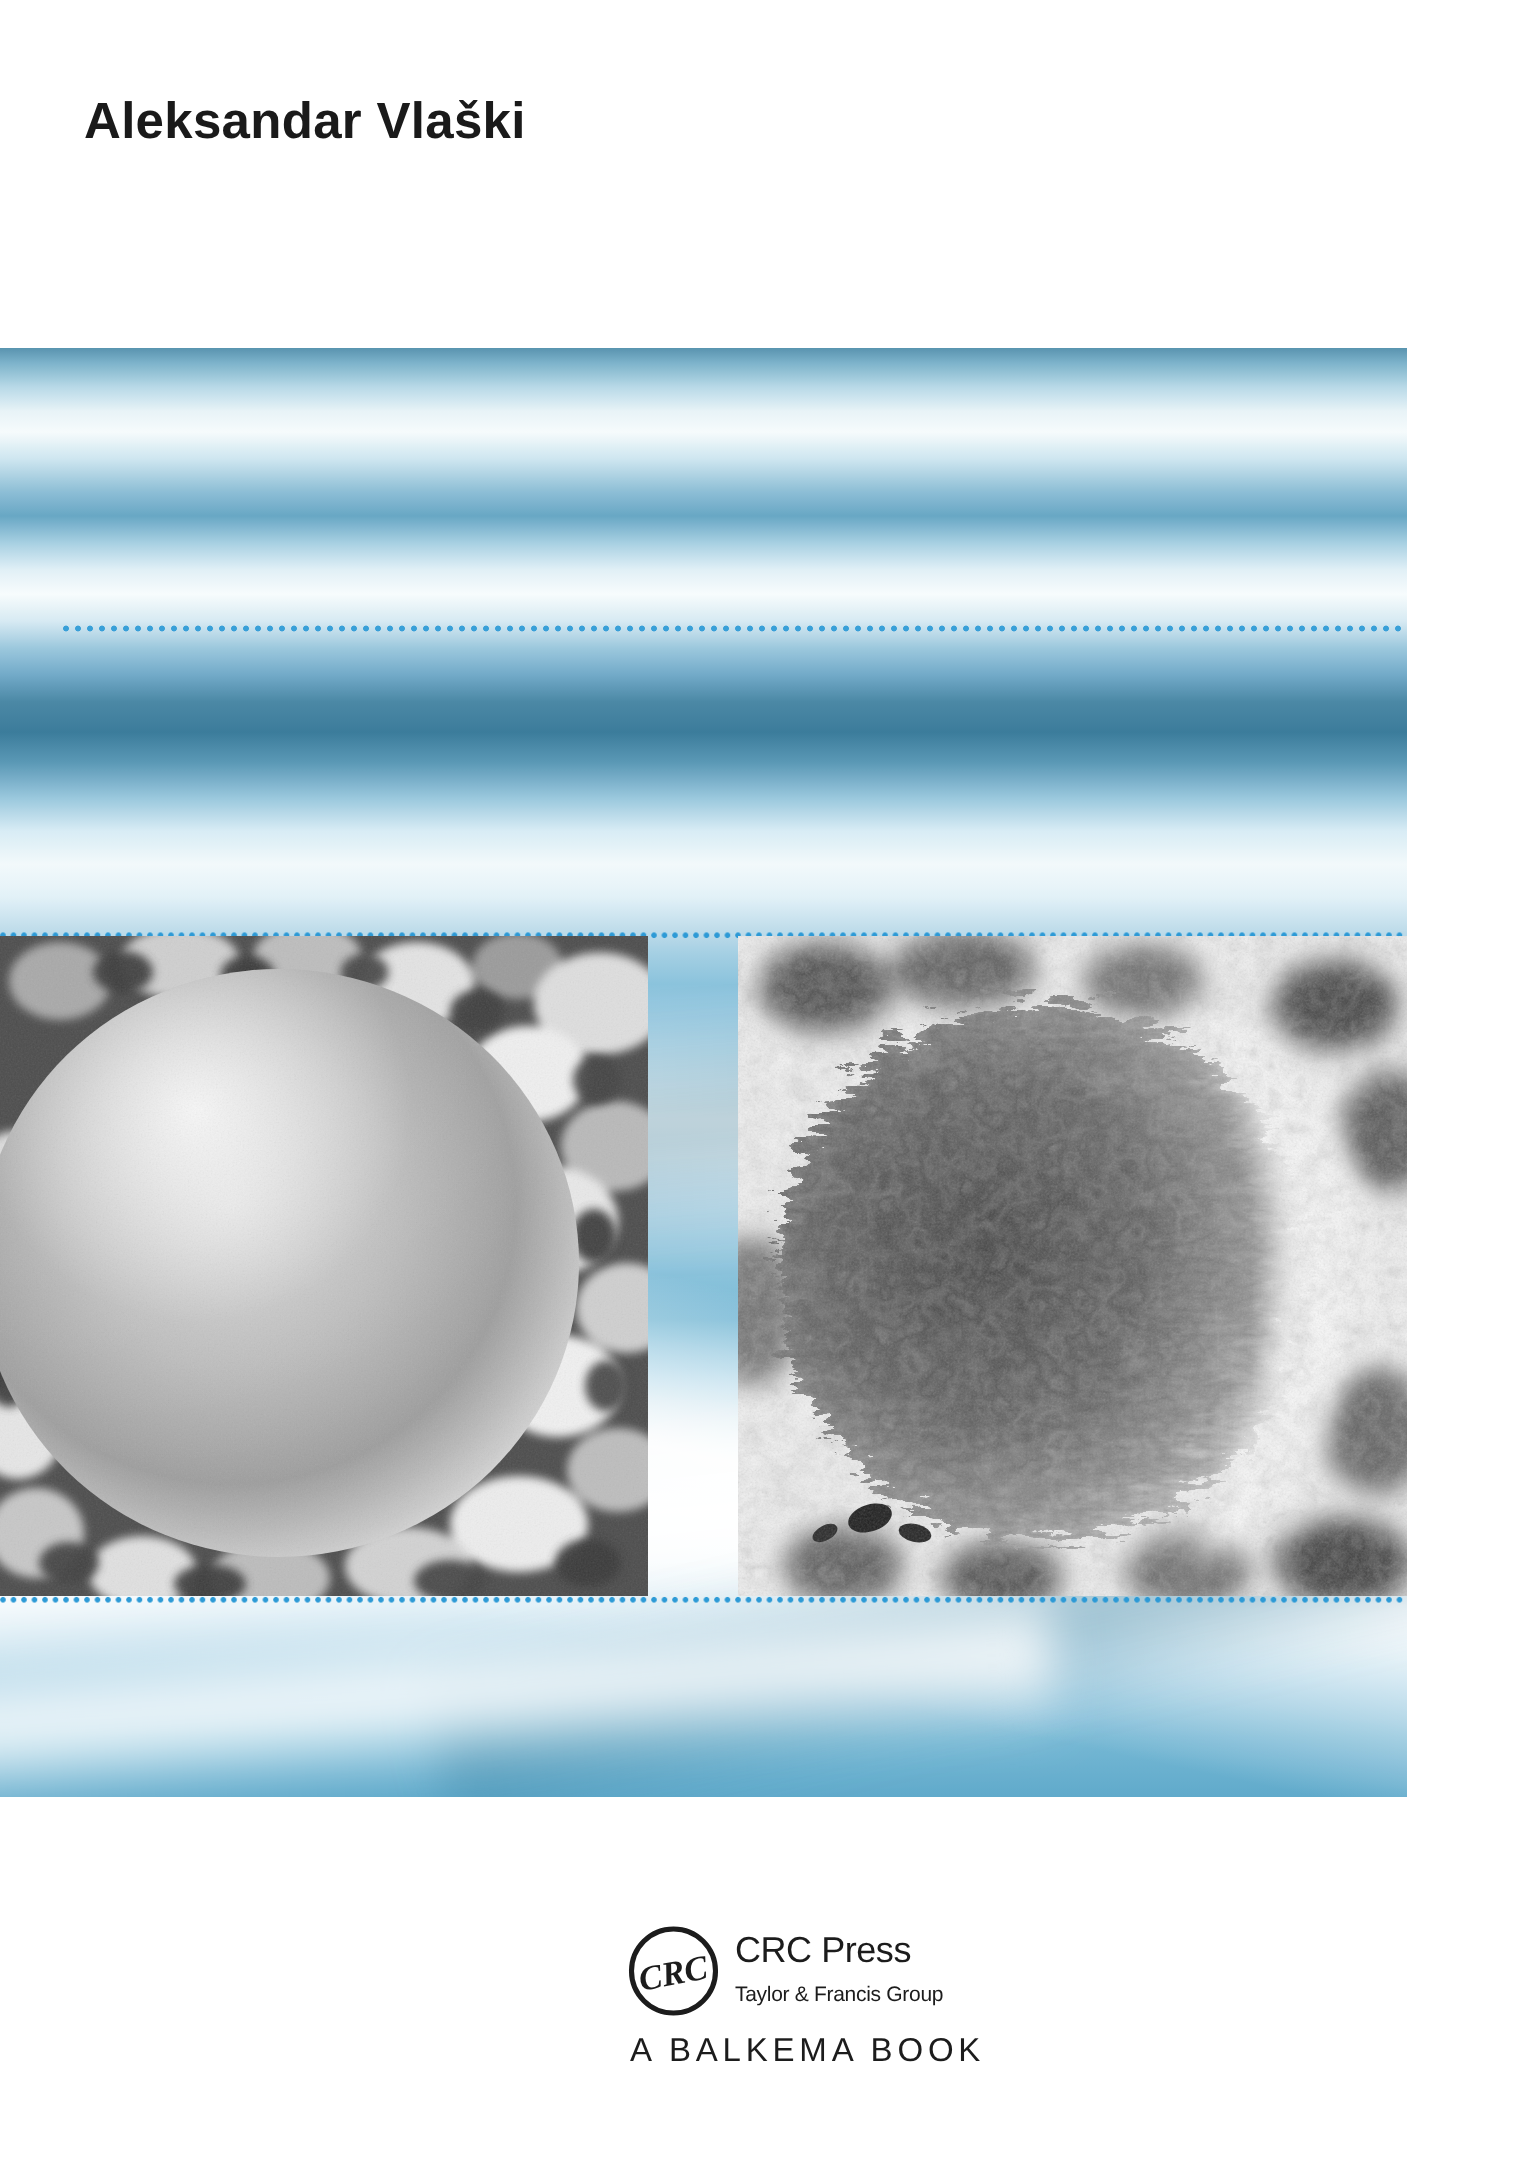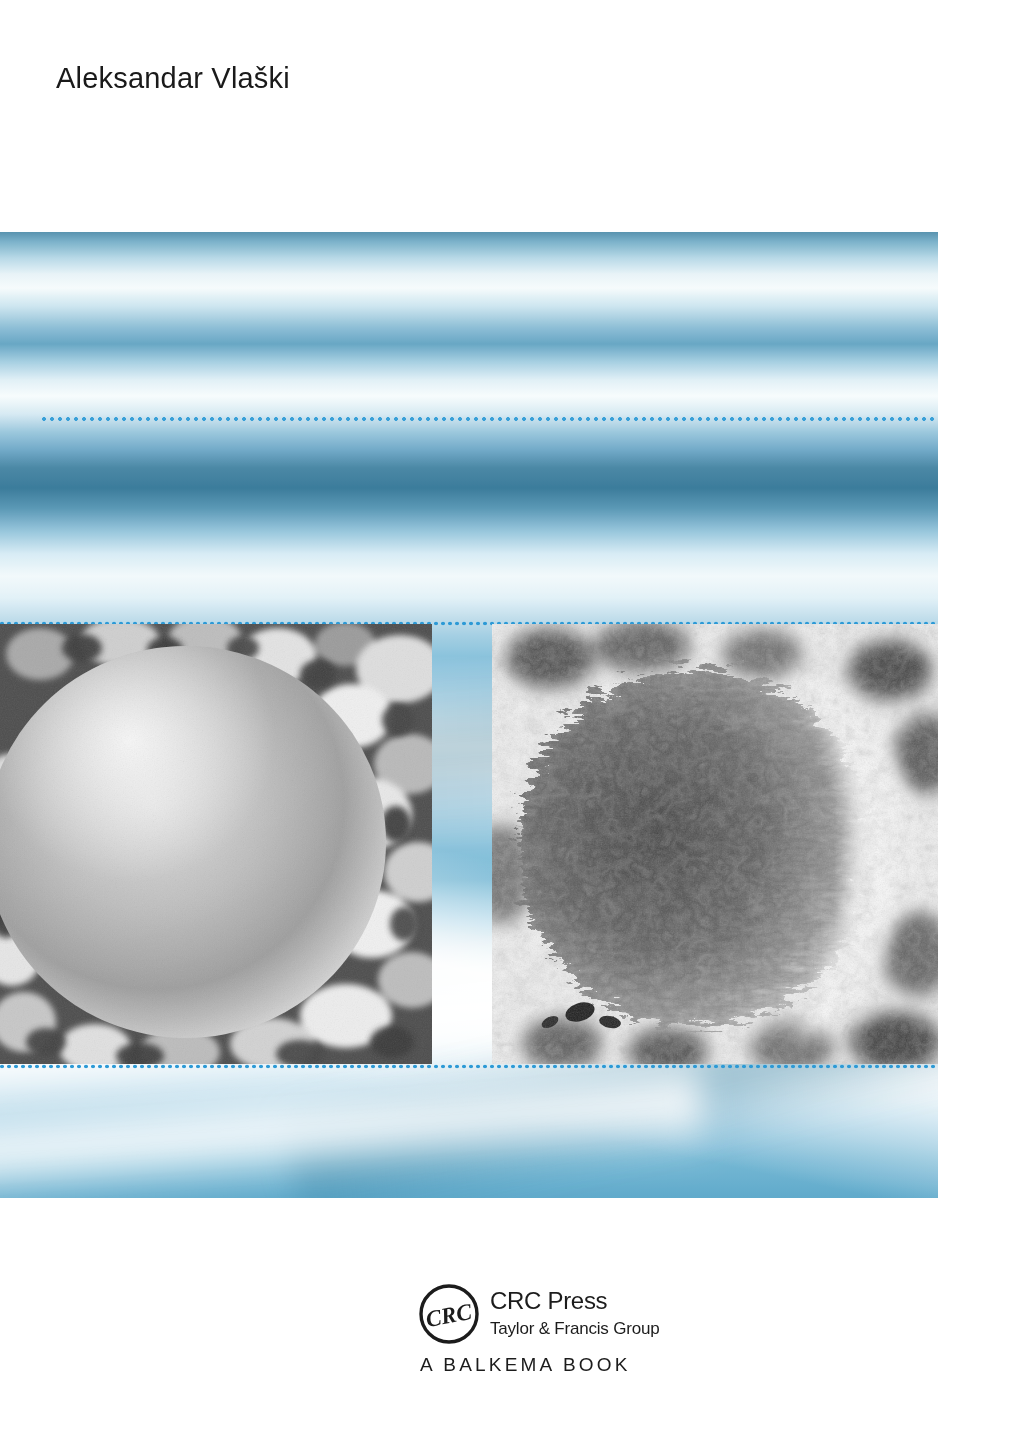--- a/index.html
+++ b/index.html
@@ -15,22 +15,22 @@
     font-family: "Liberation Sans", sans-serif;
     -webkit-font-smoothing: antialiased;
   }
 
   
   .author {
     position: absolute;
     left: 56px;
     top: 62px;
     font-family: "Liberation Sans", sans-serif;
-    font-size: 29px;
-    font-weight: 400;
+    font-size: 34px;
+    font-weight: 700;
     letter-spacing: 0.2px;
     color: #1a1a1a;
     white-space: nowrap;
   }
 
   
   .art-band {
     position: absolute;
     left: 0;
     top: 232px;
@@ -247,33 +247,33 @@
     font-family: "Liberation Sans", sans-serif;
     font-size: 24px;
     line-height: 37px;
     font-weight: 400;
     color: #1c1c1c;
     letter-spacing: -0.3px;
     white-space: nowrap;
   }
   .crc-tf {
     font-family: "Liberation Sans", sans-serif;
-    font-size: 17px;
+    font-size: 14px;
     line-height: 20px;
     font-weight: 400;
     color: #1c1c1c;
     letter-spacing: -0.2px;
     white-space: nowrap;
   }
   .balkema {
     position: absolute;
     left: 2px;
     top: 71px;
     font-family: "Liberation Sans", sans-serif;
-    font-size: 19px;
+    font-size: 22px;
     font-weight: 400;
     letter-spacing: 3.2px;
     color: #1c1c1c;
     white-space: nowrap;
   }
 </style>
 </head>
 <body>
 
 <div class="author">Aleksandar Vlaški</div>

